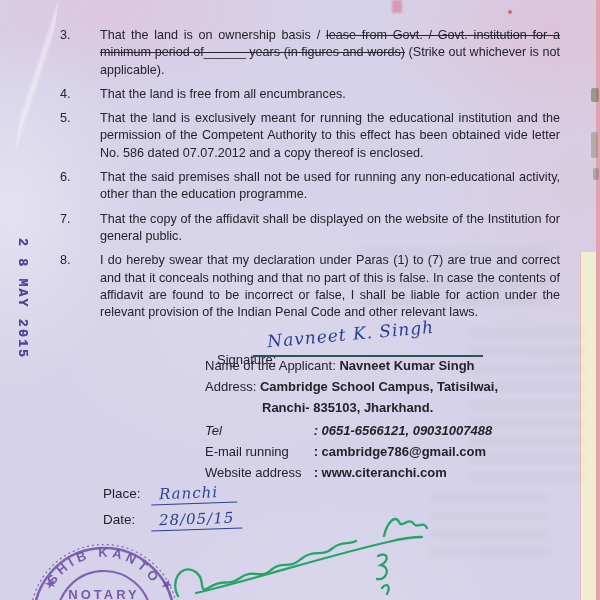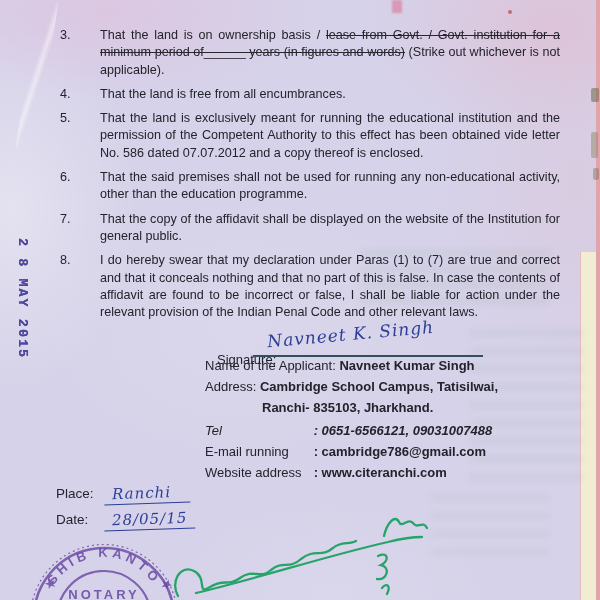--- a/index.html
+++ b/index.html
@@ -54,21 +54,21 @@
   .d-tel{top:65px;font-style:italic;}
   .d-email{top:86px;}
   .d-web{top:107px;}
   .d-label{display:inline-block;}
   .d-label.w{width:105px;}
   .bv{font-weight:bold;}
 
   
   .place-date{position:absolute;left:56px;top:484px;color:#23232c;font-size:13.5px;}
   .pd-row{margin-bottom:6px;white-space:nowrap;}
-  .pd-label{display:inline-block;width:44px;}
+  .pd-label{display:inline-block;width:44px;margin-left:47px;}
   .pd-val{display:inline-block;min-width:70px;padding:0 8px 1px 8px;border-bottom:1.6px solid #2c3f96;
           font-size:15px;letter-spacing:1px;transform:rotate(-2deg);}
 
   
   .datestamp{position:absolute;left:4px;top:238px;width:30px;height:115px;pointer-events:none;}
   .datestamp span{position:absolute;left:0;top:0;white-space:nowrap;transform-origin:0 0;
     transform:rotate(90deg) translateY(-26px);
     font-family:"Liberation Mono",monospace;font-weight:bold;font-size:13.5px;letter-spacing:2px;
     color:#3f3896;opacity:.9;text-shadow:0 0 .6px #3f3896;}
 

